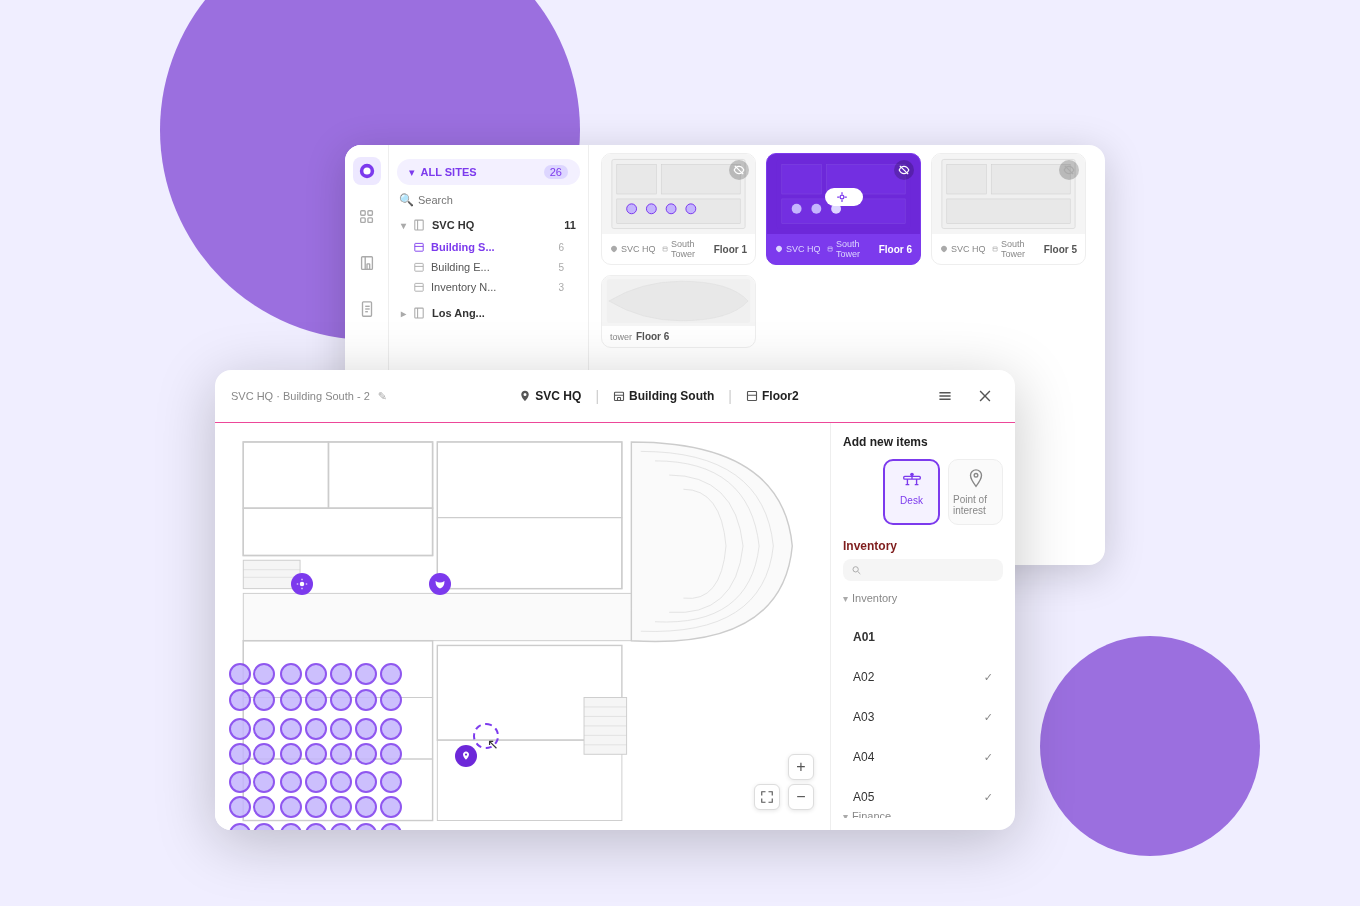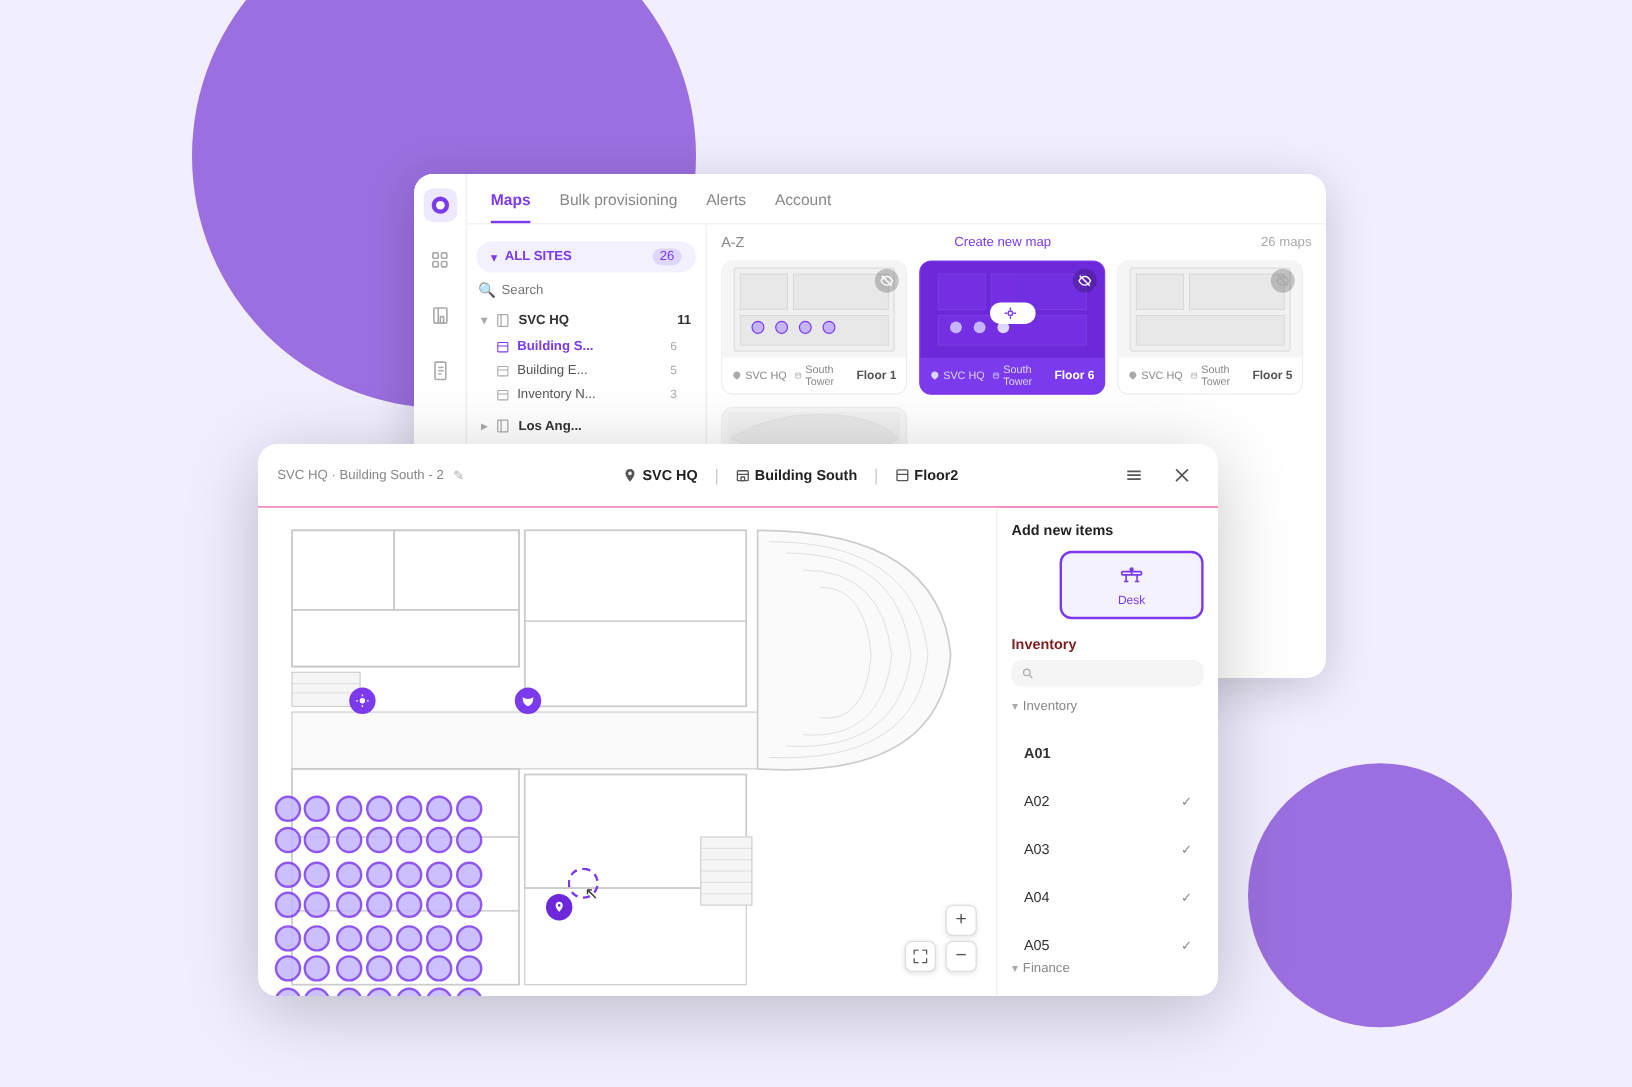--- a/index.html
+++ b/index.html
@@ -633,26 +633,20 @@
           <rect x="5" y="2" width="10" height="16" rx="1"></rect>
           <line x1="8" y1="7" x2="13" y2="7"></line>
           <line x1="8" y1="10" x2="13" y2="10"></line>
           <line x1="8" y1="13" x2="11" y2="13"></line>
         </svg>
     </div>
   </div>
 
   <div class="main-content">
 
-    <div class="nav-bar">
-      <div class="nav-tab active">Maps</div>
-      <div class="nav-tab">Bulk provisioning</div>
-      <div class="nav-tab">Alerts</div>
-      <div class="nav-tab">Account</div>
-    </div>
 
     <div class="content-area">
 
       <div class="sites-panel">
 
         <div class="all-sites-row">
           <span style="color:#7c3aed;font-size:11px;">▾</span>
           <span class="all-sites-label">ALL SITES</span>
           <span class="all-sites-count">26</span>
         </div>
@@ -705,25 +699,20 @@
                 <rect x="4" y="3" width="12" height="14" rx="1"></rect>
                 <line x1="8" y1="3" x2="8" y2="17"></line>
               </svg>
             <span>Los Ang...</span>
             <span class="site-group-count"></span>
           </div>
         </div>
       </div>
 
       <div class="maps-panel">
-        <div class="maps-panel-header">
-          <span class="az-label">A-Z</span>
-          <span class="create-link">Create new map</span>
-          <span class="maps-count">26 maps</span>
-        </div>
 
         <div class="maps-grid">
 
           <div class="map-card">
             <div class="map-card-image">
               <svg width="100%" height="100%" viewBox="0 0 155 80" fill="none">
                 <rect x="10" y="5" width="135" height="70" fill="#f0f0f0" rx="2"></rect>
                 <rect x="10" y="5" width="135" height="70" fill="none" stroke="#ddd" stroke-width="1" rx="2"></rect>
                 <rect x="15" y="10" width="40" height="30" fill="#e8e8e8" stroke="#ccc" stroke-width="0.5"></rect>
                 <rect x="60" y="10" width="80" height="30" fill="#e8e8e8" stroke="#ccc" stroke-width="0.5"></rect>
@@ -1063,20 +1052,27 @@
             <rect x="3" y="8" width="18" height="3" rx="1"></rect>
             <line x1="7" y1="11" x2="7" y2="17"></line>
             <line x1="17" y1="11" x2="17" y2="17"></line>
             <line x1="5" y1="17" x2="9" y2="17"></line>
             <line x1="15" y1="17" x2="19" y2="17"></line>
             <circle cx="12" cy="6" r="2" fill="#7c3aed" stroke="none"></circle>
             <line x1="12" y1="8" x2="12" y2="11"></line>
           </svg>
           <span class="add-item-label">Desk</span>
         </div>
+        <div class="add-item-btn inactive">
+          <svg width="22" height="22" viewBox="0 0 24 24" fill="none" stroke="#888" stroke-width="1.5">
+            <path d="M12 2C8.7 2 6 4.7 6 8c0 4.3 6 12 6 12s6-7.7 6-12c0-3.3-2.7-6-6-6z"></path>
+            <circle cx="12" cy="8" r="2"></circle>
+          </svg>
+          <span class="add-item-label">Point of interest</span>
+        </div>
       </div>
 
       <div class="inventory-title">Inventory</div>
       <div class="inventory-search">
         <svg width="12" height="12" viewBox="0 0 16 16" fill="none" stroke="#aaa" stroke-width="1.5">
             <circle cx="7" cy="7" r="4"></circle>
             <line x1="10.5" y1="10.5" x2="14" y2="14"></line>
           </svg>
         <input type="text" placeholder="" style="">
       </div>

